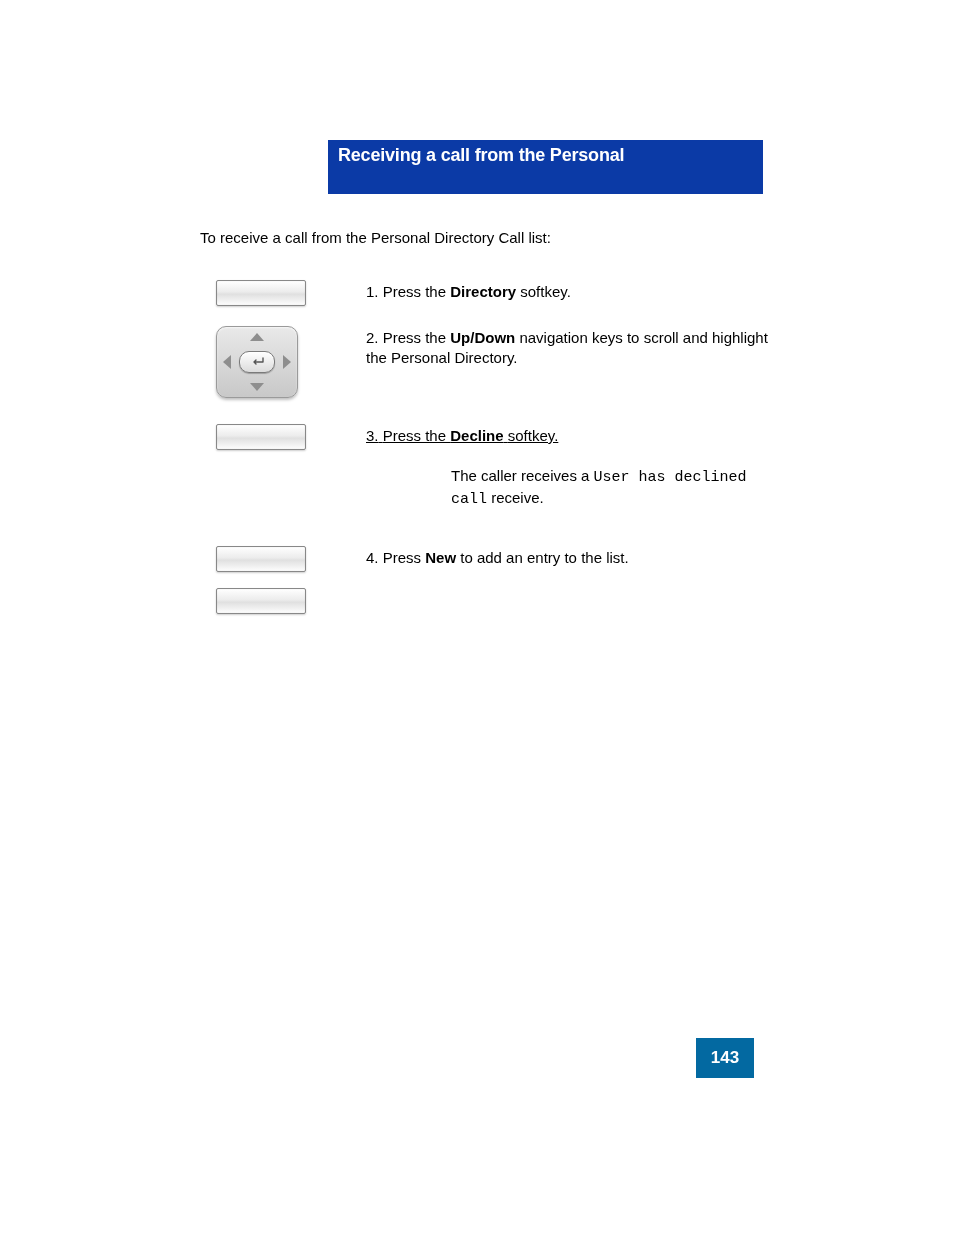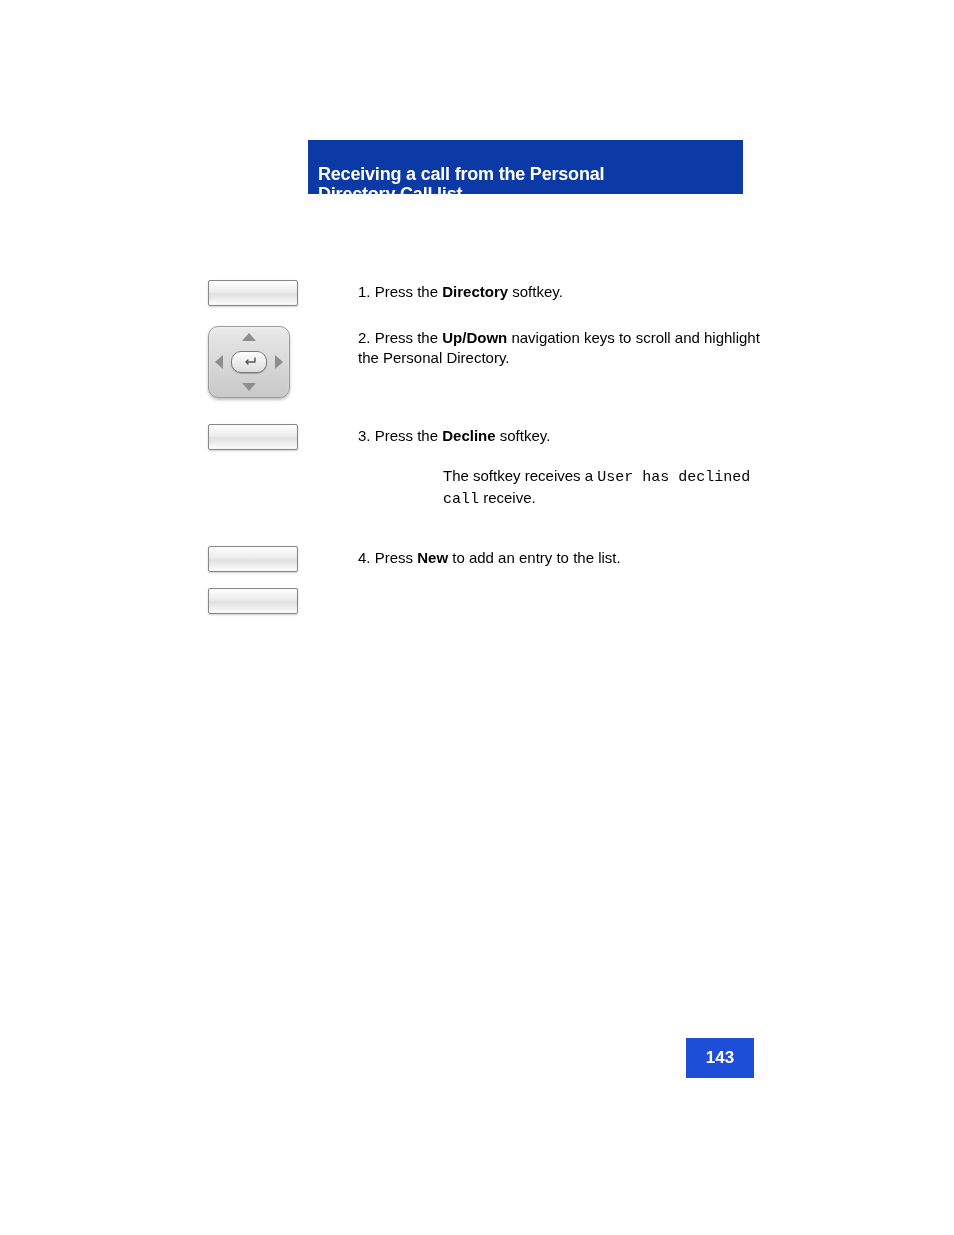--- a/index.html
+++ b/index.html
@@ -12,46 +12,46 @@
     color: #000;
     position: relative;
   }
   .page {
     position: relative;
     width: 954px;
     height: 1235px;
   }
   .header-bar {
     position: absolute;
-    left: 308px;
+    left: 328px;
     top: 140px;
     width: 435px;
     height: 54px;
     background: #0b3aa6;
     color: #fff;
     font-family: Arial, sans-serif;
     font-size: 18px;
     box-sizing: border-box;
-    padding: 24px 0 0 10px;
+    padding: 5px 0 0 10px;
     line-height: 20px;
     font-weight: 600;
   }
   .header-condensed { letter-spacing: -0.2px; }
   .intro {
     position: absolute;
     left: 200px;
     top: 228px;
     width: 555px;
     font-size: 15px;
     color: #000;
     line-height: 20px;
   }
   .steps {
     position: absolute;
-    left: 208px;
+    left: 216px;
     top: 280px;
     width: 555px;
   }
   .step {
     display: flex;
     align-items: flex-start;
     margin-bottom: 20px;
   }
   .icon-cell {
     width: 150px;
@@ -105,41 +105,41 @@
   .nav-send svg { width: 14px; height: 10px; }
   .monospace {
     font-family: "Courier New", Courier, monospace;
     font-size: 15px;
   }
   .bold { font-weight: 700; }
   .page-number-box {
     position: absolute;
     right: 200px;
     top: 1038px;
-    width: 68px;
+    width: 58px;
     height: 40px;
-    background: #1d4ed8;
+    background: #0369a1;
     color: #fff;
     font-weight: 700;
     font-size: 17px;
     display: flex;
     align-items: center;
     justify-content: center;
   }
 </style>
 </head>
 <body>
 
 <div class="page">
 
   <div class="header-bar header-condensed">
     <div>Receiving a call from the Personal</div>
-    <div>Directory Call list</div>
   </div>
 
+  <div class="intro">To receive a call from the Personal Directory Call list:</div>
 
   <div class="steps">
 
     <div class="step">
       <div class="icon-cell">
         <div class="softkey"></div>
       </div>
       <div class="text-cell">
         <span>1.</span>
         <span>Press the </span>
@@ -163,36 +163,36 @@
         </div>
       </div>
       <div class="text-cell">
         <span>2.</span>
         <span>Press the </span>
         <span class="bold">Up/Down</span>
         <span> navigation keys to scroll and highlight the Personal Directory.</span>
       </div>
     </div>
 
-    <div class="step" style="margin-bottom:14px;">
+    <div class="step" style="margin-bottom:14px;text-decoration:underline;">
       <div class="icon-cell">
         <div class="softkey"></div>
       </div>
       <div class="text-cell">
         <span>3.</span>
         <span>Press the </span>
         <span class="bold">Decline</span>
         <span> softkey.</span>
       </div>
     </div>
 
     <div class="step" style="margin-bottom:36px;">
       <div class="icon-cell"></div>
       <div class="text-cell" style="padding-left:85px;">
-        <span>The softkey receives a </span>
+        <span>The caller receives a </span>
         <span class="monospace">User has declined call</span>
         <span> receive.</span>
       </div>
     </div>
 
     <div class="step" style="margin-bottom:16px;margin-top:10px;">
       <div class="icon-cell">
         <div class="softkey"></div>
       </div>
       <div class="text-cell">

